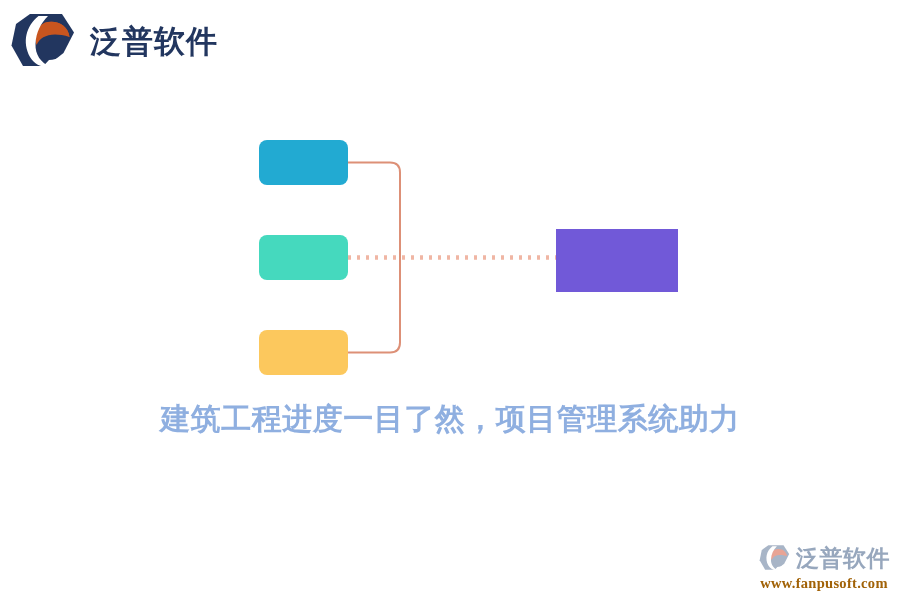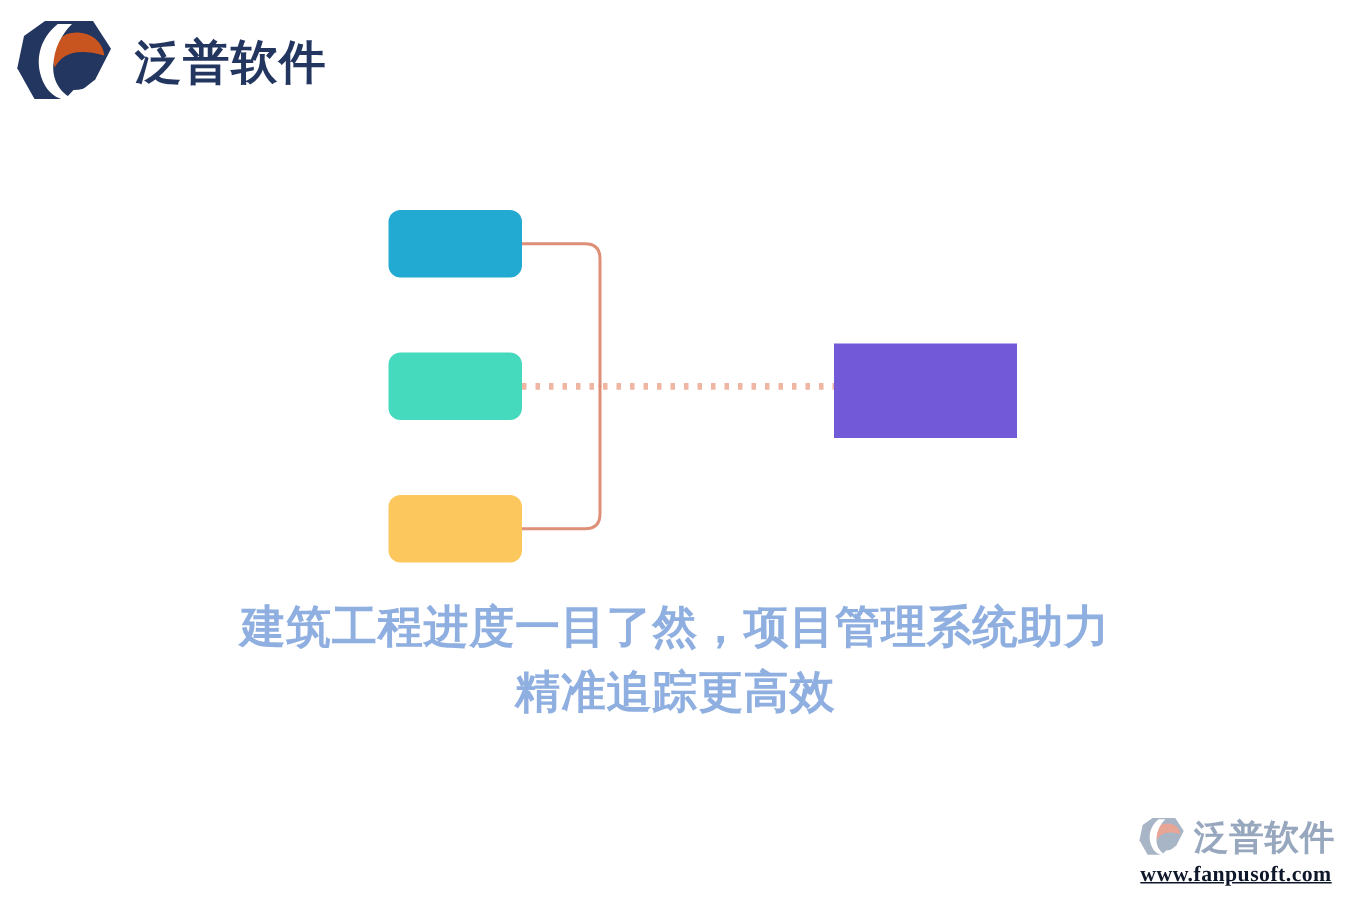--- a/index.html
+++ b/index.html
@@ -172,28 +172,27 @@
   <line id="edge-middle" x1="348" y1="257.5" x2="556" y2="257.5" stroke="#f0b6a4" stroke-width="4.5" stroke-dasharray="3 6" stroke-linecap="butt"></line>
 
   <rect id="node-box-0" class="node-box" x="259" y="140" width="89" height="45" rx="8" ry="8" fill="#22aad2"></rect>
   <rect id="node-box-1" class="node-box" x="259" y="235" width="89" height="45" rx="8" ry="8" fill="#45d9be"></rect>
   <rect id="node-box-2" class="node-box" x="259" y="330" width="89" height="45" rx="8" ry="8" fill="#fcc85d"></rect>
   <rect id="node-box-3" class="node-box" x="556" y="229" width="122" height="63" rx="0" ry="0" fill="#7159d8"></rect>
 </svg>
 
 <div id="headline" style="color: rgb(143, 175, 224);">
   <span class="headline-line">建筑工程进度一目了然，项目管理系统助力</span>
-  <span class="headline-line">精准追踪更高效</span>
 </div>
 
 <div id="watermark">
   <div id="watermark-top-row">
     <svg id="watermark-logo-mark" viewBox="0 0 72 62">
       <path d="M22 4 L54 4 L66 22.5 L55.5 43 L39 56 L15 56 L3.5 35.5 L8 14 Z" fill="#a8b5c7"></path>
       <path d="M36 13 C28 17 25.5 26 28.5 35 C33 26 43 21.5 61.5 27 C60 15 48 9 36 13 Z" fill="#e8a495"></path>
       <path d="M30.5 6 C18 16 14 32 22 47 C26.5 55 35 58 42 56.5
                C33 53 27 44.5 27.5 34 C28 22 33 13 40 6 Z" fill="#ffffff"></path>
       <path d="M41 50 C50 50 58 45 63.5 37 C57 49 46 57 34 57.5 Z" fill="#ffffff"></path>
     </svg>
     <div id="watermark-name-cn" style="color: rgb(151, 167, 189);">泛普软件</div>
   </div>
-  <div id="watermark-url" style="color: #0f172a; text-decoration: underline;">www.fanpusoft.com</div>
+  <div id="watermark-url" style="color: #a16207;">www.fanpusoft.com</div>
 </div>
 
 </body></html>

